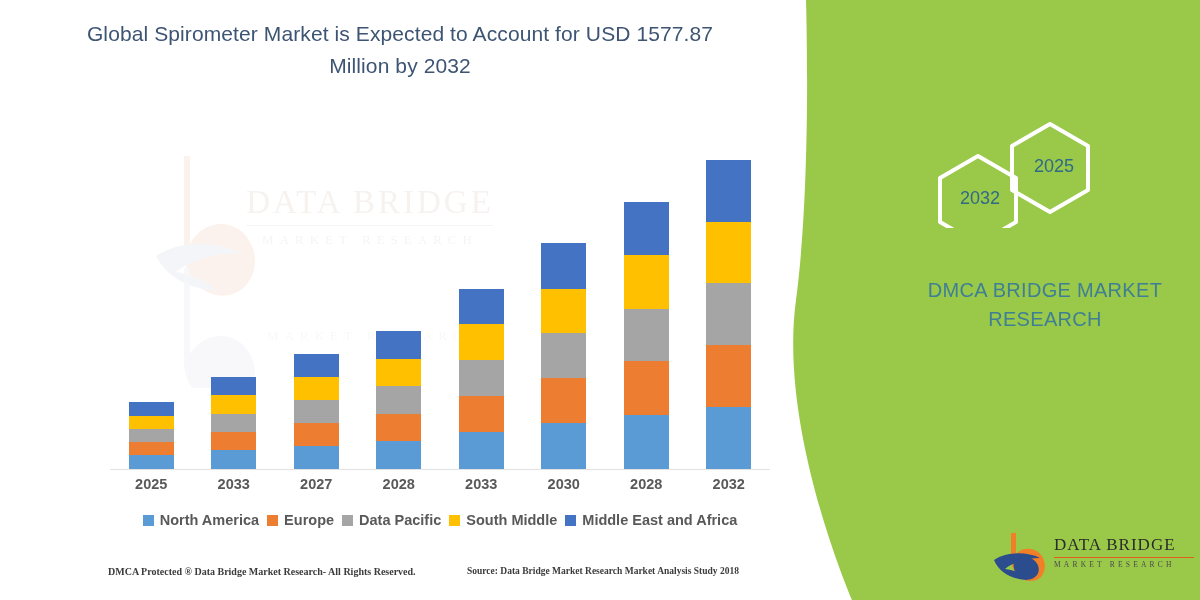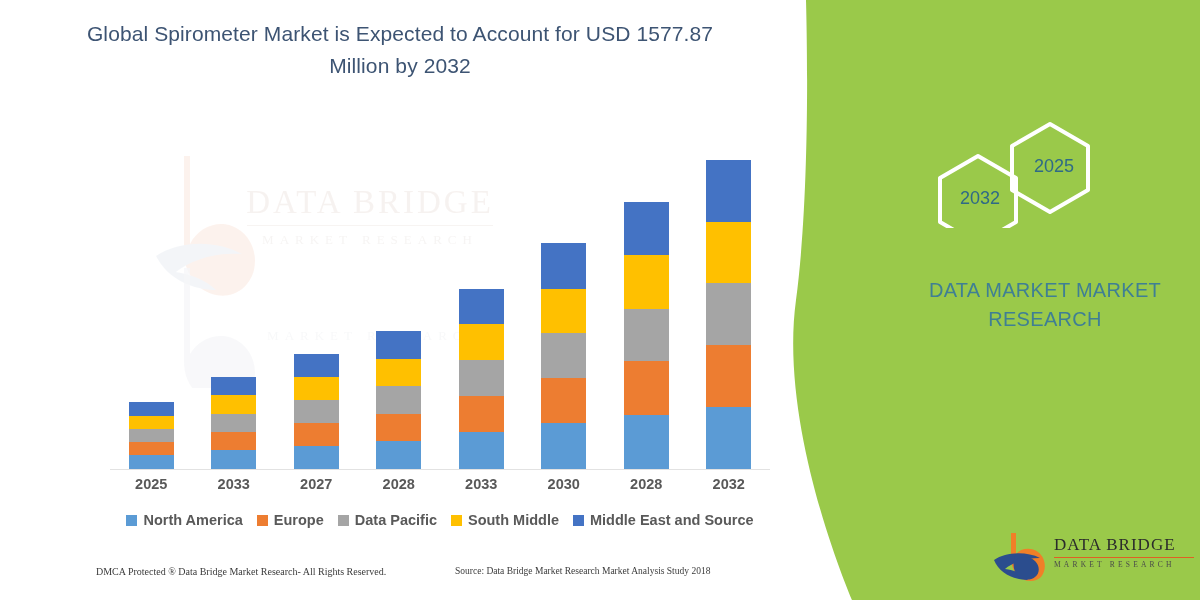--- a/index.html
+++ b/index.html
@@ -30,26 +30,26 @@
   .wm-text2{position:absolute;left:95px;top:180px;width:260px;text-align:center;font-size:13px;letter-spacing:6px;color:#f1f2f4;font-family:"Liberation Serif", serif;}
   .axis-line{position:absolute;left:110px;top:469px;width:660px;height:1px;background:#e2e2e2;}
   .bars{position:absolute;left:110px;top:140px;width:660px;height:329px;display:flex;align-items:flex-end;}
   .bar-slot{flex:1 1 0;height:100%;display:flex;flex-direction:column;justify-content:flex-end;align-items:center;}
   .bar{width:45px;display:flex;flex-direction:column-reverse;}
   .seg{width:100%;display:block;}
 
   .xlabels{position:absolute;left:110px;top:476px;width:660px;display:flex;}
   .xlabel{flex:1 1 0;text-align:center;font-size:14.5px;font-weight:bold;color:#595959;font-family:"Liberation Sans", sans-serif;}
 
-  .legend{position:absolute;left:110px;top:512px;width:660px;display:flex;justify-content:center;align-items:center;gap:14px;}
+  .legend{position:absolute;left:110px;top:512px;width:660px;display:flex;justify-content:center;align-items:center;gap:8px;}
   .legend-item{display:flex;align-items:center;gap:6px;}
   .legend-swatch{width:11px;height:11px;display:inline-block;}
   .legend-label{font-size:14.5px;font-weight:bold;color:#595959;font-family:"Liberation Sans", sans-serif;white-space:nowrap;}
 
-  .footer{position:absolute;left:0;top:566px;width:800px;height:24px;}
+  .footer{position:absolute;left:12px;top:566px;width:800px;height:24px;font-weight:bold;}
   .footer-left{position:absolute;left:96px;top:0;font-size:10px;color:#3b3b3b;font-family:"Liberation Serif", serif;white-space:nowrap;}
   .footer-right{position:absolute;left:455px;top:0;font-size:9.5px;color:#3b3b3b;font-family:"Liberation Serif", serif;white-space:nowrap;}
 
   
   .right-panel{position:absolute;left:760px;top:0;width:440px;height:600px;}
   .green-shape{position:absolute;left:0;top:0;width:440px;height:600px;}
 
   .green-title{
     position:absolute;left:840px;top:12px;width:340px;
     text-align:center;color:#ffffff;font-size:20px;line-height:31px;
@@ -197,21 +197,21 @@
         <div class="legend-item">
           <span class="legend-swatch" style="background: rgb(165, 165, 165);"></span>
           <span class="legend-label">Data Pacific</span>
         </div>
         <div class="legend-item">
           <span class="legend-swatch" style="background: rgb(255, 192, 0);"></span>
           <span class="legend-label">South Middle</span>
         </div>
         <div class="legend-item">
           <span class="legend-swatch" style="background: rgb(68, 115, 196);"></span>
-          <span class="legend-label">Middle East and Source</span>
+          <span class="legend-label">Middle East and Africa</span>
         </div>
       </div>
 
     <div class="footer">
       <div class="footer-left">DMCA Protected ® Data Bridge Market Research-  All Rights Reserved.</div>
       <div class="footer-right">Source: Data Bridge Market Research  Market Analysis Study 2018</div>
     </div>
   </div>
 
   <div class="right-panel">
@@ -223,21 +223,21 @@
 
   <div class="hexwrap">
     <svg viewBox="0 0 190 110" width="190" height="110">
       <polygon points="120,6 158,28 158,72 120,94 82,72 82,28" fill="none" stroke="#ffffff" stroke-width="4" stroke-linejoin="round"></polygon>
       <polygon points="48,38 86,60 86,104 48,126 10,104 10,60" fill="none" stroke="#ffffff" stroke-width="4" stroke-linejoin="round"></polygon>
     </svg>
     <div class="hex-year hex-2025-label">2025</div>
     <div class="hex-year hex-2032-label">2032</div>
   </div>
 
-  <div class="dbmr-text">DATA MARKET MARKET RESEARCH</div>
+  <div class="dbmr-text">DMCA BRIDGE MARKET RESEARCH</div>
 
   <div class="logo">
     <svg width="60" height="52" viewBox="0 0 60 52">
       <path d="M13 3 L24 3 L24 24 C29 18 39 17 46 22 C54 28 55 40 49 47 C43 53 32 52 26 46 C20 40 19 32 19 26 L19 3 Z" fill="#f07f28"></path>
       <path d="M2 30 C14 22 34 21 48 28 C35 28 21 32 13 39 C22 40 31 44 36 50 C22 50 7 43 2 30 Z" fill="#2b4d8e"></path>
       <path d="M24 24 L24 30 C29 26 38 26 43 31 C48 36 48 43 43 47 C38 51 30 50 26 46 C21 41 20 33 24 24 Z" fill="#2b4d8e"></path>
     </svg>
     <div class="logo-text">
       <div class="logo-title">DATA BRIDGE</div>
       <div class="logo-rule"></div>

